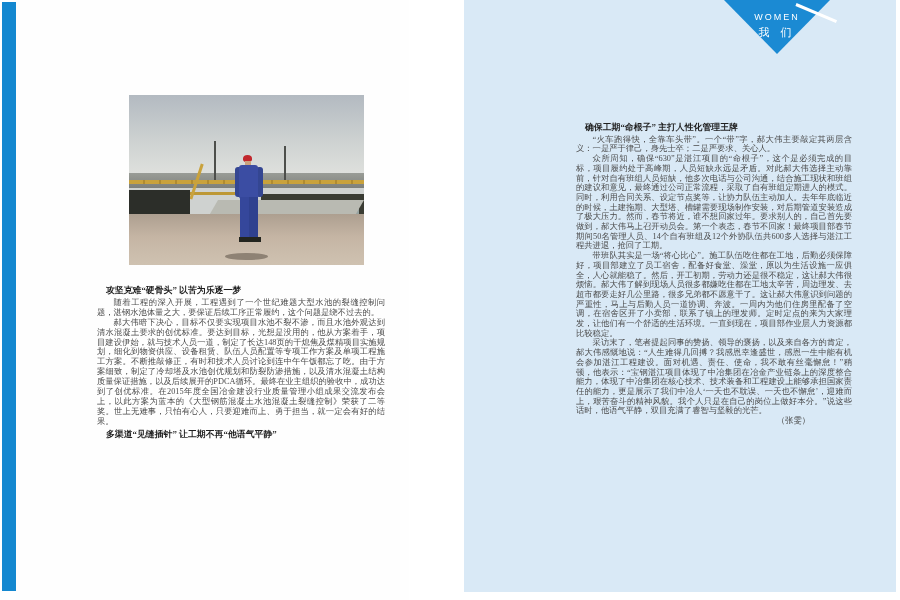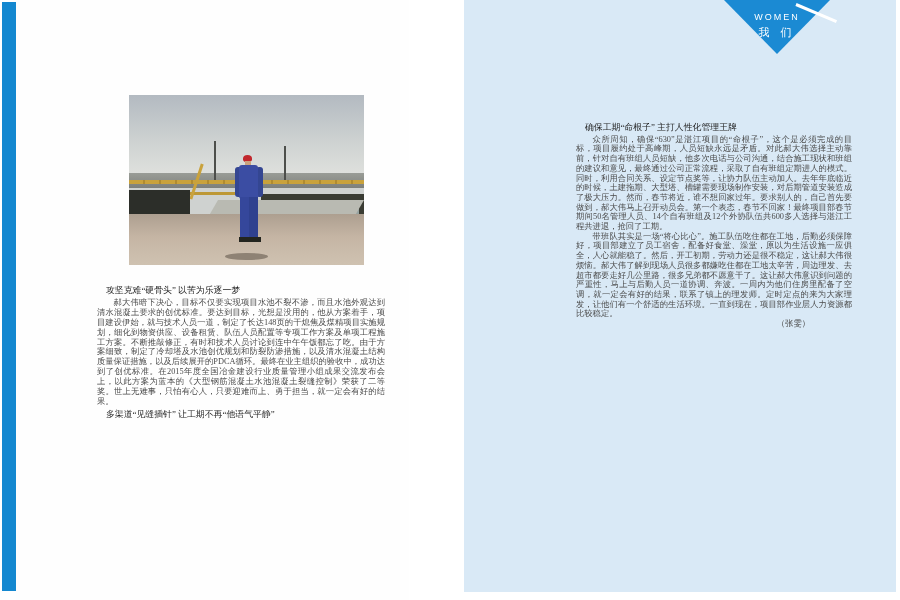--- a/index.html
+++ b/index.html
@@ -59,21 +59,21 @@
   .w-leg-l{position:absolute;left:26%;top:42px;width:9px;height:42px;background:#35479b;}
   .w-leg-r{position:absolute;left:54%;top:42px;width:9px;height:42px;background:#2f418f;}
   .w-shoe-l{position:absolute;left:22%;top:82px;width:12px;height:5px;background:#23251f;}
   .w-shoe-r{position:absolute;left:54%;top:82px;width:12px;height:5px;background:#23251f;}
 
   
   .col{position:absolute;text-align:justify;word-break:break-all;color:#4b4b4b;}
   .col p{margin:0;text-indent:2em;}
   .col-left{left:81px;top:283px;width:288px;font-size:8.3px;line-height:9.9px;}
   .col-right{left:112px;top:120px;width:276px;font-size:8.3px;line-height:9.7px;}
-  .sec-h{margin:3px 0 2px;font-weight:normal;color:#1f1f1f;font-size:8.9px;text-indent:1em;
+  .sec-h{margin:3px 0 2px;font-weight:bold;color:#1f1f1f;font-size:8.9px;text-indent:1em;
     font-family:"Liberation Serif","DejaVu Serif",serif;}
   .byline{text-align:right;padding-right:42px;margin-top:3px;text-indent:0 !important;}
 </style>
 </head>
 <body>
 
 <div class="spread">
 
   <div class="accent-stripe"></div>
 
@@ -101,37 +101,40 @@
         <div class="w-jacket"></div>
         <div class="w-leg-l"></div>
         <div class="w-leg-r"></div>
         <div class="w-shoe-l"></div>
         <div class="w-shoe-r"></div>
       </div>
     </div>
 
     <div class="col col-left">
       <div class="sec-h">攻坚克难“硬骨头” 以苦为乐逐一梦</div>
+      <p>随着工程的深入开展，工程遇到了一个世纪难题大型水池的裂缝控制问题，湛钢水池体量之大，要保证后续工序正常履约，这个问题是绕不过去的。</p>
       <p>郝大伟暗下决心，目标不仅要实现项目水池不裂不渗，而且水池外观达到清水混凝土要求的创优标准。要达到目标，光想是没用的，他从方案着手，项目建设伊始，就与技术人员一道，制定了长达148页的干熄焦及煤精项目实施规划，细化到物资供应、设备租赁、队伍人员配置等专项工作方案及单项工程施工方案。不断推敲修正，有时和技术人员讨论到连中午午饭都忘了吃。由于方案细致，制定了冷却塔及水池创优规划和防裂防渗措施，以及清水混凝土结构质量保证措施，以及后续展开的PDCA循环。最终在业主组织的验收中，成功达到了创优标准。在2015年度全国冶金建设行业质量管理小组成果交流发布会上，以此方案为蓝本的《大型钢筋混凝土水池混凝土裂缝控制》荣获了二等奖。世上无难事，只怕有心人，只要迎难而上、勇于担当，就一定会有好的结果。</p>
       <div class="sec-h">多渠道“见缝插针” 让工期不再“他语气平静”</div>
     </div>
   </div>
 
   <div class="page-right">
 
     <div class="corner-tab">
       <svg width="108" height="56" viewBox="0 0 108 56">
         <polygon points="0,0 106,0 53,54" fill="#1b8ad3"></polygon>
       </svg>
       <div class="tab-slash"></div>
       <div class="tab-label tab-en">WOMEN</div>
       <div class="tab-label tab-zh">我 们</div>
     </div>
 
     <div class="col col-right">
       <div class="sec-h">确保工期“命根子” 主打人性化管理王牌</div>
+      <p>“火车跑得快，全靠车头带”。一个“带”字，郝大伟主要敲定其两层含义：一是严于律己，身先士卒；二是严要求、关心人。</p>
       <p>众所周知，确保“630”是湛江项目的“命根子”，这个是必须完成的目标，项目履约处于高峰期，人员短缺永远是矛盾。对此郝大伟选择主动靠前，针对自有班组人员短缺，他多次电话与公司沟通，结合施工现状和班组的建议和意见，最终通过公司正常流程，采取了自有班组定期进人的模式。同时，利用合同关系、设定节点奖等，让协力队伍主动加人。去年年底临近的时候，土建拖期、大型塔、槽罐需要现场制作安装，对后期管道安装造成了极大压力。然而，春节将近，谁不想回家过年。要求别人的，自己首先要做到，郝大伟马上召开动员会。第一个表态，春节不回家！最终项目部春节期间50名管理人员、14个自有班组及12个外协队伍共600多人选择与湛江工程共进退，抢回了工期。</p>
-      <p>带班队其实是一场“将心比心”。施工队伍吃住都在工地，后勤必须保障好，项目部建立了员工宿舍，配备好食堂、澡堂，原以为生活设施一应俱全，人心就能稳了。然后，开工初期，劳动力还是很不稳定，这让郝大伟很烦恼。郝大伟了解到现场人员很多都嫌吃住都在工地太辛苦，周边理发、去超市都要走好几公里路，很多兄弟都不愿意干了。这让郝大伟意识到问题的严重性，马上与后勤人员一道协调、奔波。一周内为他们住房里配备了空调，就一定会有好的结果，联系了镇上的理发师。定时定点的来为大家理发，让他们有一个舒适的生活环境。一直到现在，项目部作业层人力资源都比较稳定。</p>
+      <p>带班队其实是一场“将心比心”。施工队伍吃住都在工地，后勤必须保障好，项目部建立了员工宿舍，配备好食堂、澡堂，原以为生活设施一应俱全，人心就能稳了。然后，开工初期，劳动力还是很不稳定，这让郝大伟很烦恼。郝大伟了解到现场人员很多都嫌吃住都在工地太辛苦，周边理发、去超市都要走好几公里路，很多兄弟都不愿意干了。这让郝大伟意识到问题的严重性，马上与后勤人员一道协调、奔波。一周内为他们住房里配备了空调，在宿舍区开了小卖部，联系了镇上的理发师。定时定点的来为大家理发，让他们有一个舒适的生活环境。一直到现在，项目部作业层人力资源都比较稳定。</p>
+      <p>采访末了，笔者提起同事的赞扬、领导的褒扬，以及来自各方的肯定，郝大伟感慨地说：“人生难得几回搏？我感恩幸逢盛世，感恩一生中能有机会参加湛江工程建设。面对机遇、责任、使命，我不敢有丝毫懈怠！”稍顿，他表示：“宝钢湛江项目体现了中冶集团在冶金产业链条上的深度整合能力，体现了中冶集团在核心技术、技术装备和工程建设上能够承担国家责任的能力，更是展示了我们中冶人‘一天也不耽误、一天也不懈怠’，迎难而上，艰苦奋斗的精神风貌。我个人只是在自己的岗位上做好本分。”说这些话时，他语气平静，双目充满了睿智与坚毅的光芒。</p>
       <p class="byline">（张雯）</p>
     </div>
   </div>
 
 </div>
 
 </body></html>

